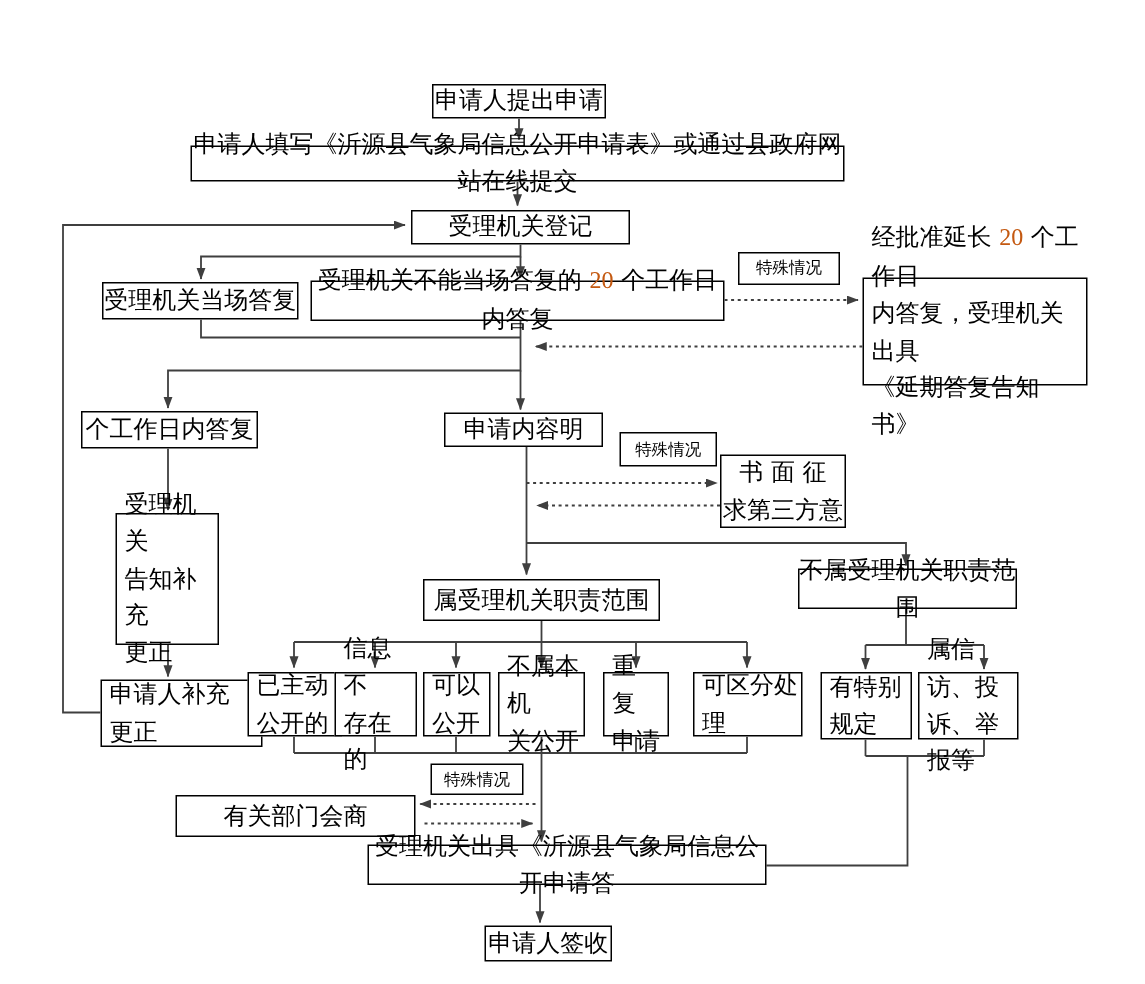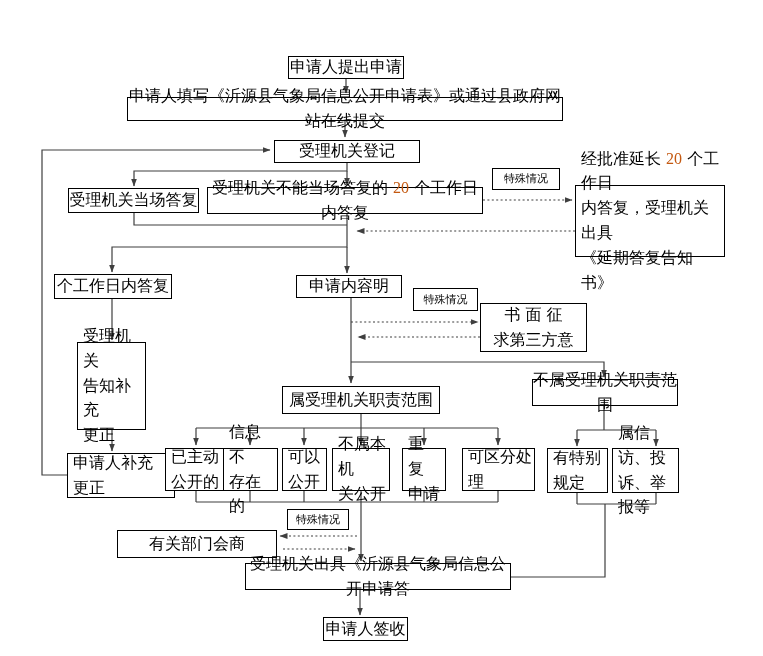--- a/index.html
+++ b/index.html
@@ -107,21 +107,21 @@
     </div>
     <div class="node" style="left: 54px; top: 274px; width: 118px; height: 25px; border-color: rgb(0, 0, 0); color: rgb(0, 0, 0);">
       <span class="lbl">个工作日内答复</span>
     </div>
     <div class="node" style="left: 296px; top: 275px; width: 106px; height: 23px; border-color: rgb(0, 0, 0); color: rgb(0, 0, 0);">
       <span class="lbl">申请内容明</span>
     </div>
     <div class="node small" style="left: 413px; top: 288px; width: 65px; height: 23px; border-color: rgb(0, 0, 0); color: rgb(0, 0, 0);">
       <span class="lbl">特殊情况</span>
     </div>
-    <div class="node" style="left: 480px; top: 303px; width: 107px; height: 49px; border-color: rgb(0, 0, 0); color: rgb(0, 0, 0);">
+    <div class="node" style="left: 480px; top: 303px; width: 84px; height: 49px; border-color: rgb(0, 0, 0); color: rgb(0, 0, 0);">
       <span class="lbl">书 面 征
 求第三方意</span>
     </div>
     <div class="node left" style="left: 77px; top: 342px; width: 69px; height: 88px; border-color: rgb(0, 0, 0); color: rgb(0, 0, 0);">
       <span class="lbl">受理机关
 告知补充
 更正</span>
     </div>
     <div class="node left" style="left: 67px; top: 453px; width: 108px; height: 45px; border-color: rgb(0, 0, 0); color: rgb(0, 0, 0);">
       <span class="lbl">申请人补充

